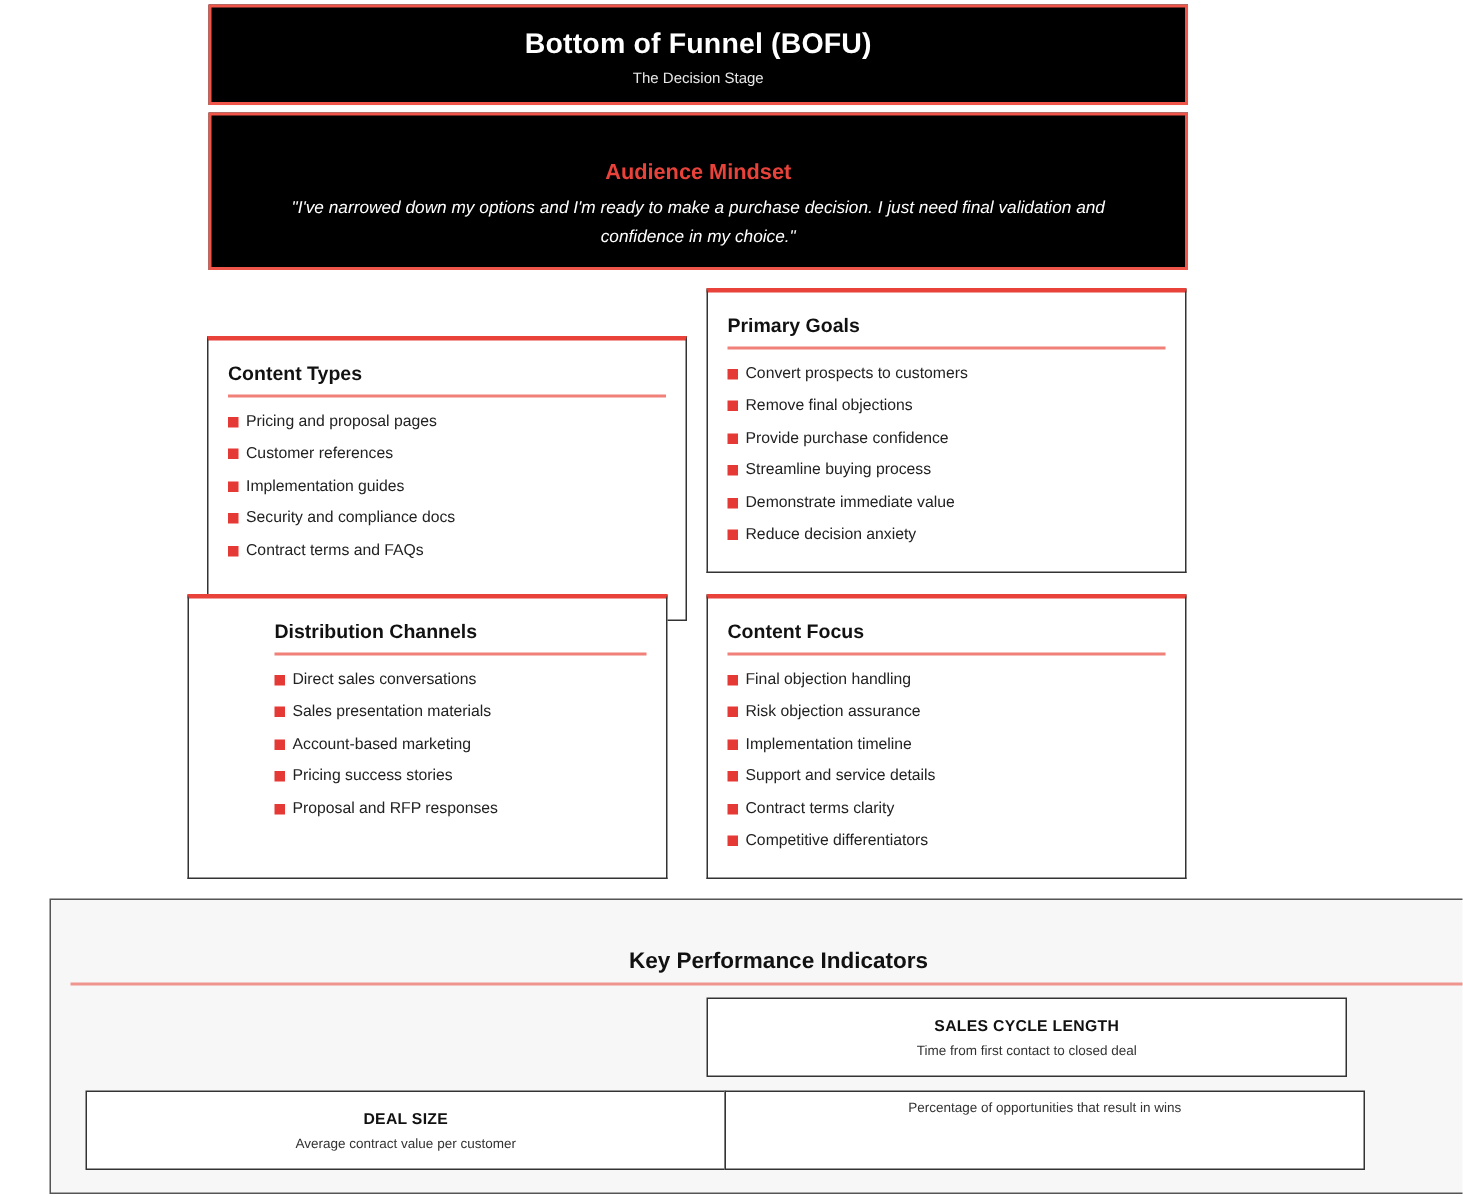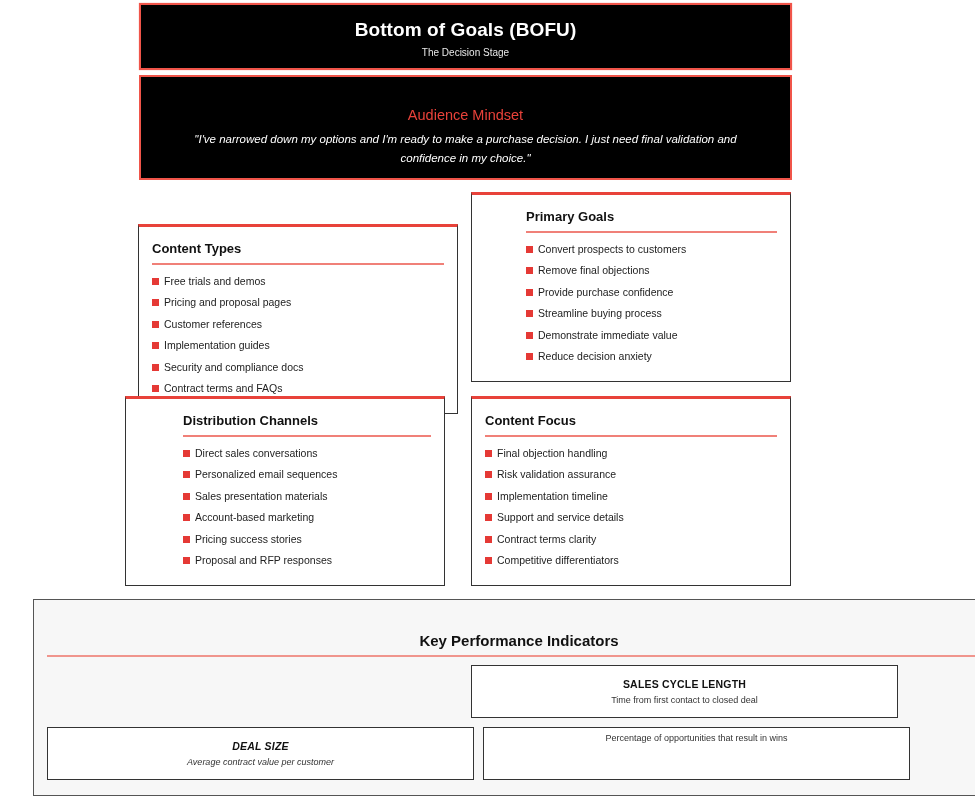--- a/index.html
+++ b/index.html
@@ -11,77 +11,73 @@
     background: #000; border: 2px solid #f0554a; box-shadow: 0 0 1px #f58a80;
     text-align: center; color: #fff;
   }
   .header-box .title { font-size: 19px; font-weight: bold; margin-top: 14px; letter-spacing: 0.1px; }
   .header-box .subtitle { font-size: 10px; margin-top: 6px; color: #e8e8e8; }
 
   .mindset-box {
     position: absolute; left: 139px; top: 75px; width: 653px; height: 105px;
     background: #000; border: 2px solid #f0554a; text-align: center;
   }
-  .mindset-box .m-title { color: #e8423a; font-size: 14.5px; font-weight: normal; margin-top: 30px; }
+  .mindset-box .m-title { color: #e8423a; font-size: 14.5px; font-weight: bold; margin-top: 30px; }
   .mindset-box .quote { color: #fff; font-style: italic; font-size: 11.5px; line-height: 19px; margin: 7px 36px 0; }
 
   .card {
     position: absolute; width: 320px; height: 190px; background: #fff;
     border: 1.5px solid #333; border-top: 3px solid #e8423a;
   }
   .card .c-title { font-size: 13px; font-weight: bold; margin: 14px 0 0 13px; }
   .card .c-rule { height: 2px; background: #f08078; margin: 7px 13px 10px 13px; }
   .card ul { list-style: none; margin-left: 13px; }
   .card li { font-size: 10.5px; color: #222; height: 21.4px; display: flex; align-items: flex-start; }
   .card li .sq { display: inline-block; width: 7px; height: 7px; background: #e53935; margin-right: 5px; margin-top: 3px; flex: none; }
 
   #card-content-types { left: 138px; top: 192px; margin-top: 32px; }
-  #card-primary-goals { left: 471px; top: 192px; padding-left: 41px; }
+  #card-primary-goals { left: 471px; top: 192px; }
   #card-distribution { left: 125px; top: 396px; padding-left: 44px; }
   #card-content-focus { left: 471px; top: 396px; }
 
   .kpi-wrap {
     position: absolute; left: 33px; top: 599px; width: 972px; height: 197px;
     background: #f7f7f7; border: 1.5px solid #555;
   }
   .kpi-wrap .k-title { text-align: center; font-size: 15px; font-weight: bold; margin-top: 32px; }
   .kpi-wrap .k-rule { position: absolute; left: 13px; right: 13px; top: 55px; height: 2px; background: #f0958d; }
   .kpi-card {
     position: absolute; width: 427px; height: 53px; background: #fff; border: 1.5px solid #333; text-align: center;
   }
   .kpi-card .kc-name { font-size: 10.5px; font-weight: bold; margin-top: 12px; letter-spacing: 0.2px; }
   .kpi-card .kc-desc { font-size: 9px; color: #333; margin-top: 5px; }
   #kpi-0 { left: 13px; top: 65px; }
   #kpi-1 { left: 437px; top: 65px; }
-  #kpi-2 { left: 13px; top: 127px; font-style: italic; }
+  #kpi-2 { left: 23px; top: 127px; }
   #kpi-3 { left: 449px; top: 127px; }
 </style>
 </head>
 <body>
 
 <div class="header-box">
-  <div class="title">Bottom of Goals (BOFU)</div>
+  <div class="title">Bottom of Funnel (BOFU)</div>
   <div class="subtitle">The Decision Stage</div>
 </div>
 
 <div class="mindset-box">
   <div class="m-title">Audience Mindset</div>
   <div class="quote">"I've narrowed down my options and I'm ready to make a purchase decision. I just need final validation and confidence in my choice."</div>
 </div>
 
 <div class="card" id="card-content-types">
   <div class="c-title">Content Types</div>
   <div class="c-rule"></div>
   <ul>
     <li>
         <span class="sq"></span>
-        <span>Free trials and demos</span>
-      </li>
-    <li>
-        <span class="sq"></span>
         <span>Pricing and proposal pages</span>
       </li>
     <li>
         <span class="sq"></span>
         <span>Customer references</span>
       </li>
     <li>
         <span class="sq"></span>
         <span>Implementation guides</span>
       </li>
@@ -130,24 +126,20 @@
 <div class="card" id="card-distribution">
   <div class="c-title">Distribution Channels</div>
   <div class="c-rule"></div>
   <ul>
     <li>
         <span class="sq"></span>
         <span>Direct sales conversations</span>
       </li>
     <li>
         <span class="sq"></span>
-        <span>Personalized email sequences</span>
-      </li>
-    <li>
-        <span class="sq"></span>
         <span>Sales presentation materials</span>
       </li>
     <li>
         <span class="sq"></span>
         <span>Account-based marketing</span>
       </li>
     <li>
         <span class="sq"></span>
         <span>Pricing success stories</span>
       </li>
@@ -161,21 +153,21 @@
 <div class="card" id="card-content-focus">
   <div class="c-title">Content Focus</div>
   <div class="c-rule"></div>
   <ul>
     <li>
         <span class="sq"></span>
         <span>Final objection handling</span>
       </li>
     <li>
         <span class="sq"></span>
-        <span>Risk validation assurance</span>
+        <span>Risk objection assurance</span>
       </li>
     <li>
         <span class="sq"></span>
         <span>Implementation timeline</span>
       </li>
     <li>
         <span class="sq"></span>
         <span>Support and service details</span>
       </li>
     <li>

